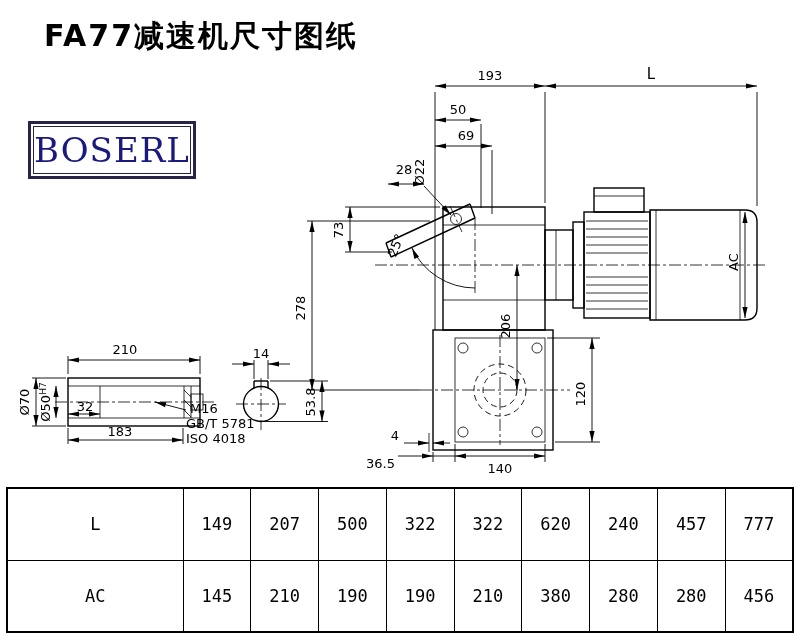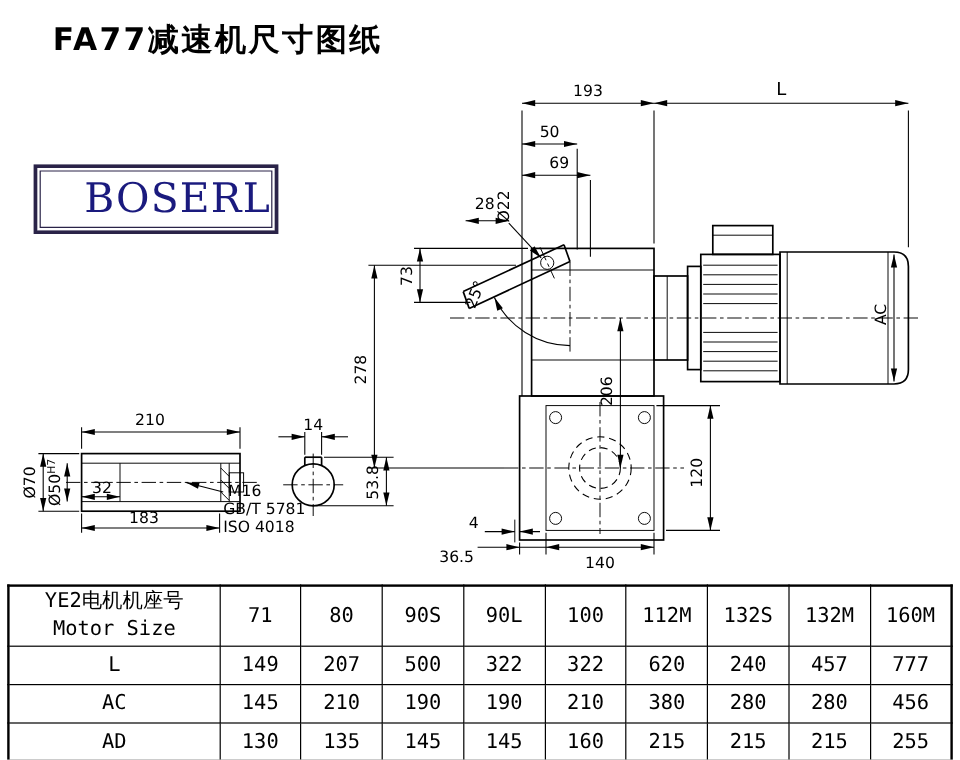--- a/index.html
+++ b/index.html
@@ -1,28 +1,28 @@
 <!DOCTYPE html>
 <html><head>
 <meta charset="utf-8">
 <style>
   html,body{margin:0;padding:0;}
   body{
     width:800px;height:633px;position:relative;background:#ffffff;
     font-family:"DejaVu Sans",sans-serif;color:#000;overflow:hidden;
   }
   .title{
-    position:absolute;left:44px;top:16px;font-size:26px;font-weight:bold;
+    position:absolute;left:44px;top:16px;font-size:30px;font-weight:bold;
     letter-spacing:2px;font-family:"DejaVu Sans",sans-serif;
   }
   .logo{
-    position:absolute;left:28px;top:137px;width:162px;height:52px;
+    position:absolute;left:28px;top:121px;width:162px;height:52px;
     border:3px solid #2a2348;box-shadow:inset 0 0 0 2px #fff,inset 0 0 0 3px #2a2348;
     display:flex;align-items:center;justify-content:center;
-    font-family:"DejaVu Serif",serif;font-size:34px;color:#1a1a7e;letter-spacing:1px;padding-left:36px;
+    font-family:"DejaVu Serif",serif;font-size:34px;color:#1a1a7e;letter-spacing:1px;
   }
   svg.draw{position:absolute;left:0;top:0;}
   .ol{stroke:#000;stroke-width:1.4;fill:none;}
   .th{stroke:#000;stroke-width:0.8;fill:none;}
   .dim{stroke:#000;stroke-width:0.9;fill:none;}
   .cl{stroke:#000;stroke-width:0.8;fill:none;stroke-dasharray:12 3 3 3;}
   .hid{stroke:#000;stroke-width:0.9;fill:none;stroke-dasharray:6 4;}
   text.d{font-family:"DejaVu Sans",sans-serif;font-size:13px;fill:#000;}
   text.dl{font-family:"DejaVu Sans",sans-serif;font-size:15px;fill:#000;}
   table.spec{
@@ -240,35 +240,20 @@
       <col>
       <col>
       <col>
       <col>
       <col>
       <col>
       <col>
       <col>
   </colgroup>
   <tbody>
-      <tr style="height:50px">
-    <th>
-      <div class="hdr2">YE2电机机座号</div>
-      <div class="hdr2">Motor Size</div>
-    </th>
-    <th>71</th>
-    <th>80</th>
-    <th>90S</th>
-    <th>90L</th>
-    <th>100</th>
-    <th>112M</th>
-    <th>132S</th>
-    <th>132M</th>
-    <th>160M</th>
-  </tr>
   <tr style="height:32px">
     <td>L</td>
     <td>149</td>
     <td>207</td>
     <td>500</td>
     <td>322</td>
     <td>322</td>
     <td>620</td>
     <td>240</td>
     <td>457</td>
@@ -279,26 +264,14 @@
     <td>145</td>
     <td>210</td>
     <td>190</td>
     <td>190</td>
     <td>210</td>
     <td>380</td>
     <td>280</td>
     <td>280</td>
     <td>456</td>
   </tr>
-  <tr style="height:32px">
-    <td>AD</td>
-    <td>130</td>
-    <td>135</td>
-    <td>145</td>
-    <td>145</td>
-    <td>160</td>
-    <td>215</td>
-    <td>215</td>
-    <td>215</td>
-    <td>255</td>
-  </tr>
 </tbody>
   </table>
 
 </body></html>

